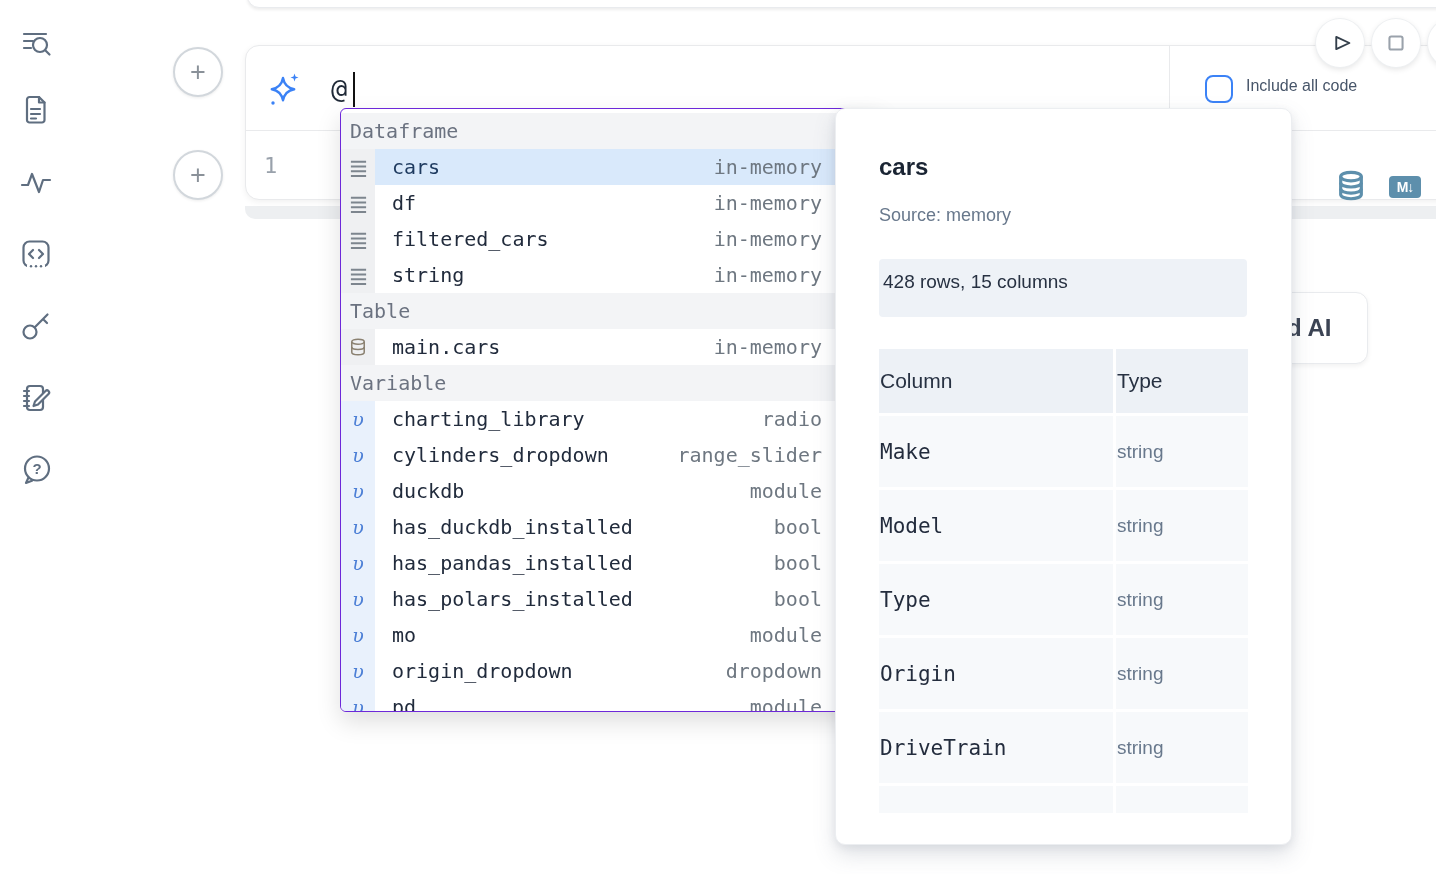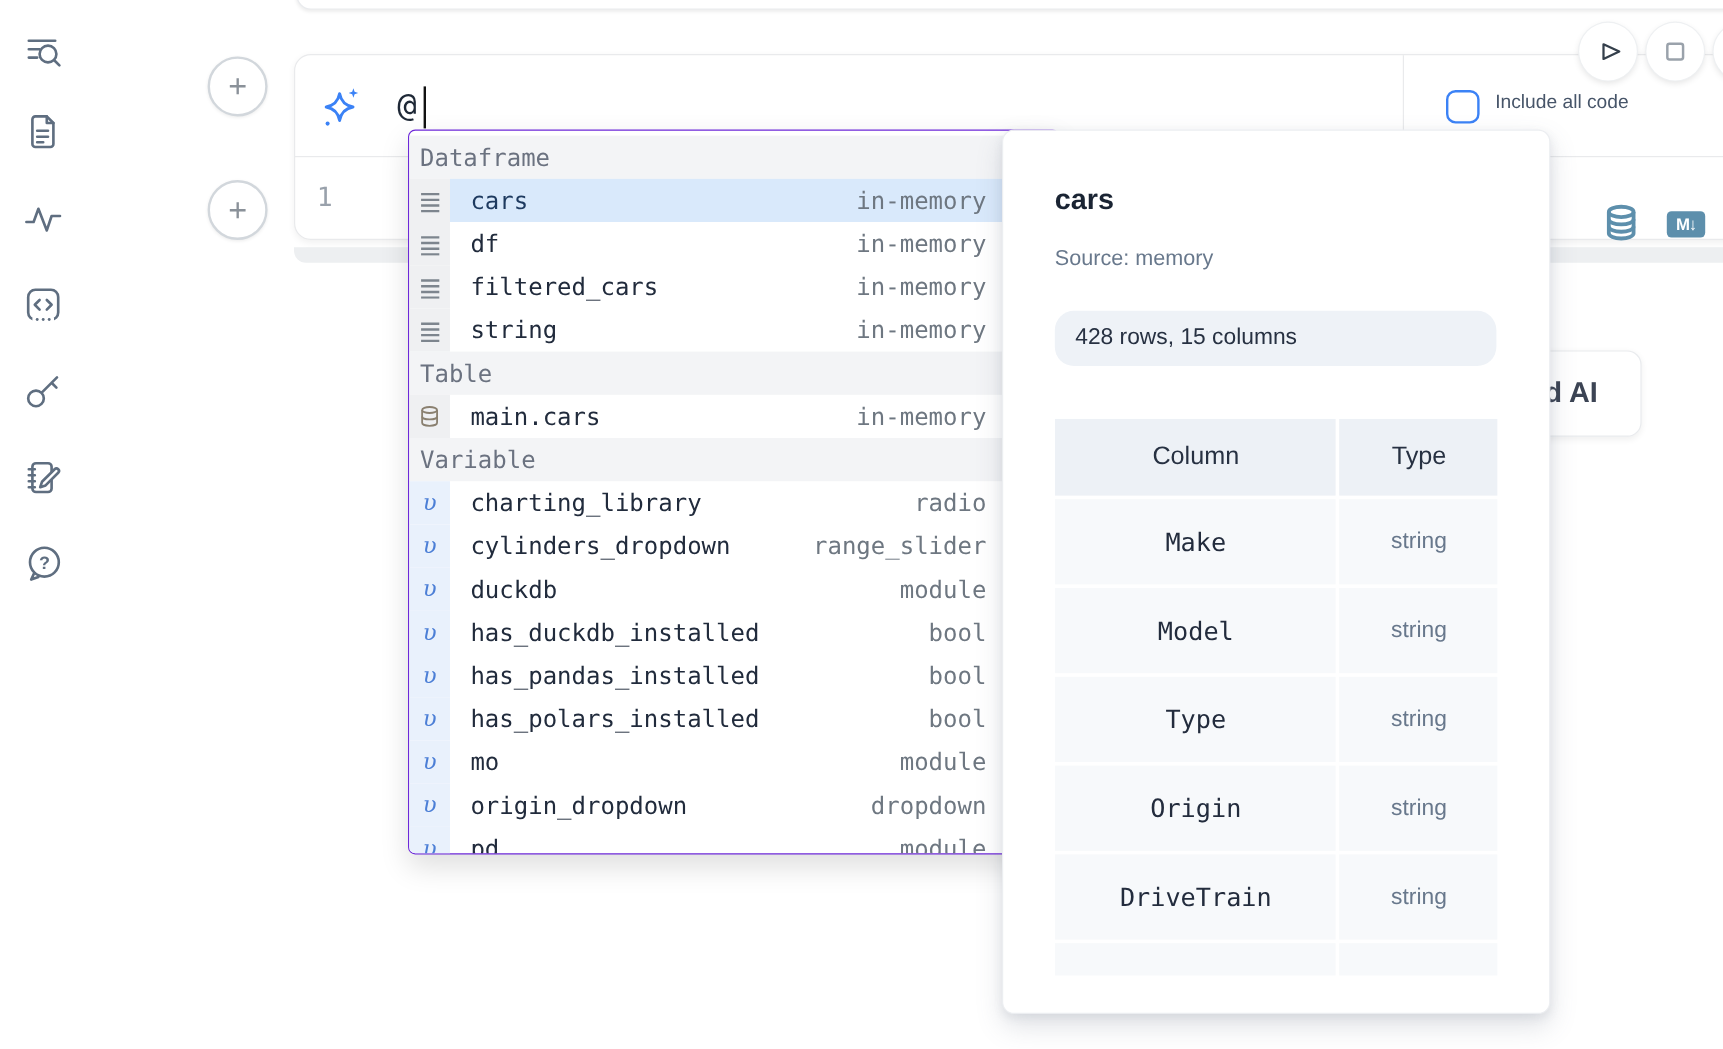--- a/index.html
+++ b/index.html
@@ -69,25 +69,25 @@
   .ac-row.selected .ac-name { color:#1e3a5f; }
   .ac-type { margin-left:auto; color:#6e7781; white-space:nowrap; }
   .var-glyph { font-style:italic; color:#4c7fd6; font-size:19px; font-family:"DejaVu Serif", serif; }
 
   
   .panel { position:absolute; left:835px; top:108px; width:457px; height:737px; background:#fff;
     border:1px solid #eceef1; border-radius:10px; z-index:10;
     box-shadow:0 3px 8px rgba(90,100,120,.10), 0 10px 22px rgba(90,100,120,.18); }
   .pv-title { position:absolute; left:43px; top:44px; font-size:24px; font-weight:bold; color:#1a2433; }
   .pv-source { position:absolute; left:43px; top:96px; font-size:18px; color:#68788c; }
-  .pv-badge { position:absolute; left:43px; top:150px; width:368px; height:46px; background:#eef2f7;
-    border-radius:16px; font-size:19px; color:#273142; line-height:46px; padding-left:17px; }
+  .pv-badge { position:absolute; left:43px; top:150px; width:368px; height:58px; background:#eef2f7;
+    border-radius:4px; font-size:19px; color:#273142; line-height:46px; padding-left:4px; }
   .pv-table { position:absolute; left:43px; top:240px; width:369px; height:464px; overflow:hidden;
     display:grid; grid-template-columns:234px 132px; gap:3px; background:#fff; align-content:start; }
-  .pv-cell { background:#f7f9fb; display:flex; align-items:center; padding-left:1px; height:71px;justify-content:center; }
+  .pv-cell { background:#f7f9fb; display:flex; align-items:center; padding-left:1px; height:71px; }
   .pv-cell.hdr { background:#edf1f6; height:64px; font-size:21px; color:#273142; }
   .pv-col-name { font-family:"DejaVu Sans Mono", monospace; font-size:21px; color:#232c3d; }
   .pv-col-type { font-size:19px; color:#68788c; }
 
   
   .ai-btn { position:absolute; left:1250px; top:292px; width:118px; height:72px; background:#fff;
     border:1px solid #e9ebee; border-radius:12px; box-shadow:0 2px 5px rgba(0,0,0,.06); z-index:6;
     font-weight:bold; font-size:24px; color:#3c4454; display:flex; align-items:center; cursor:pointer; }
   .ai-btn span { padding-left:36px; white-space:nowrap; }
 </style>

